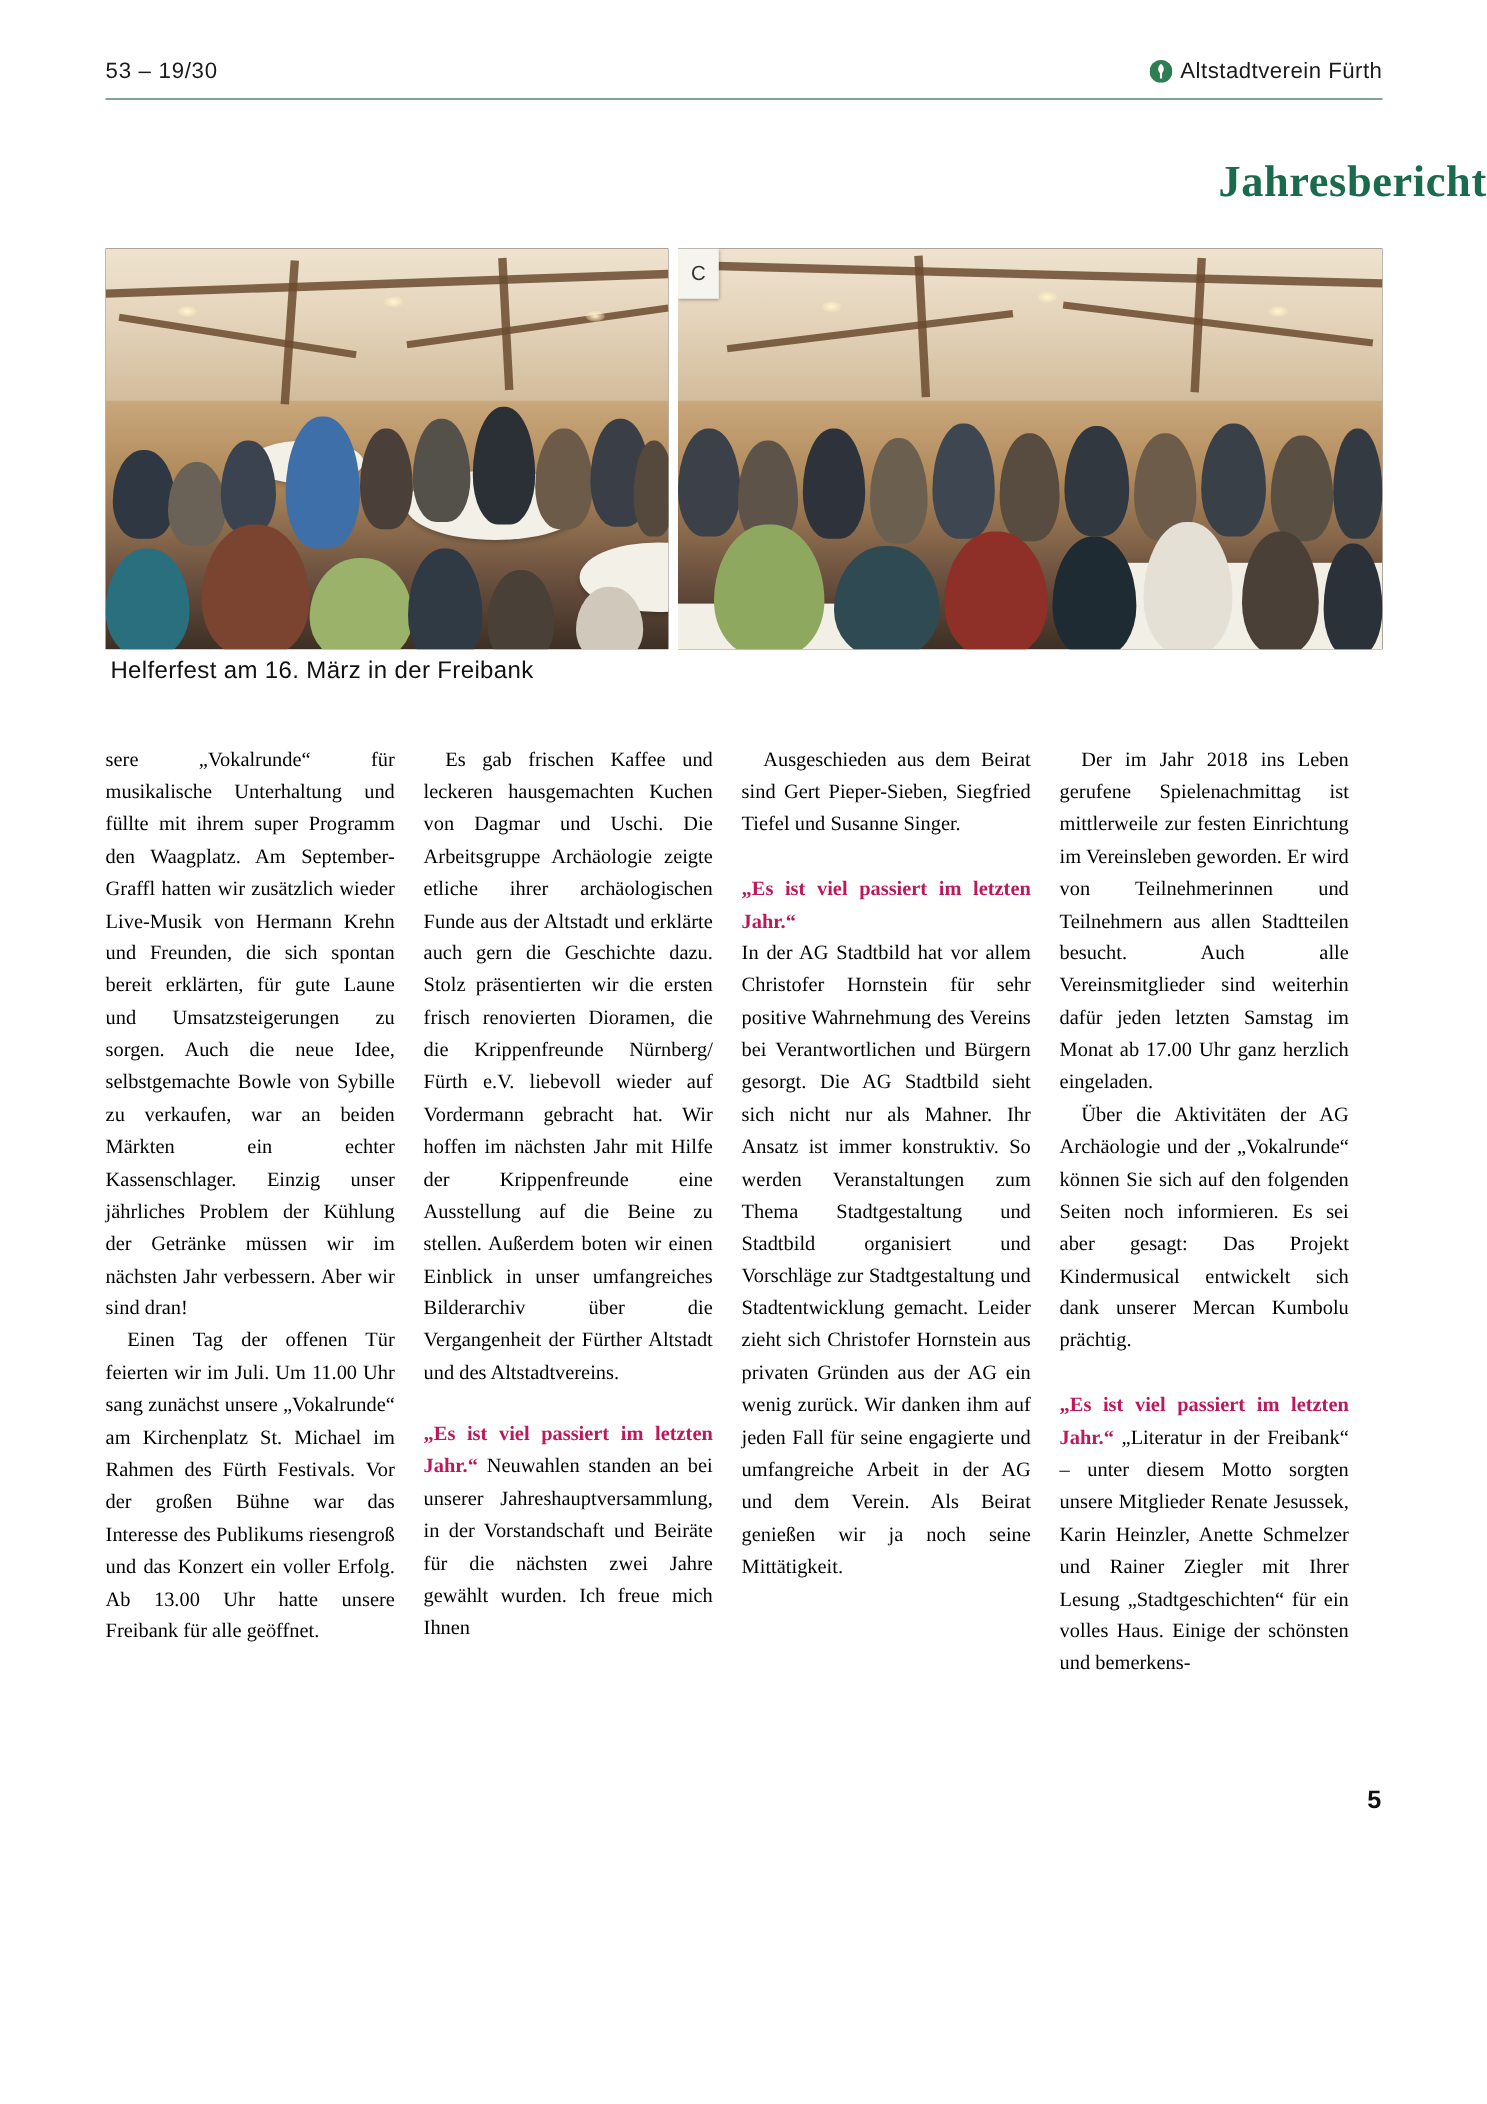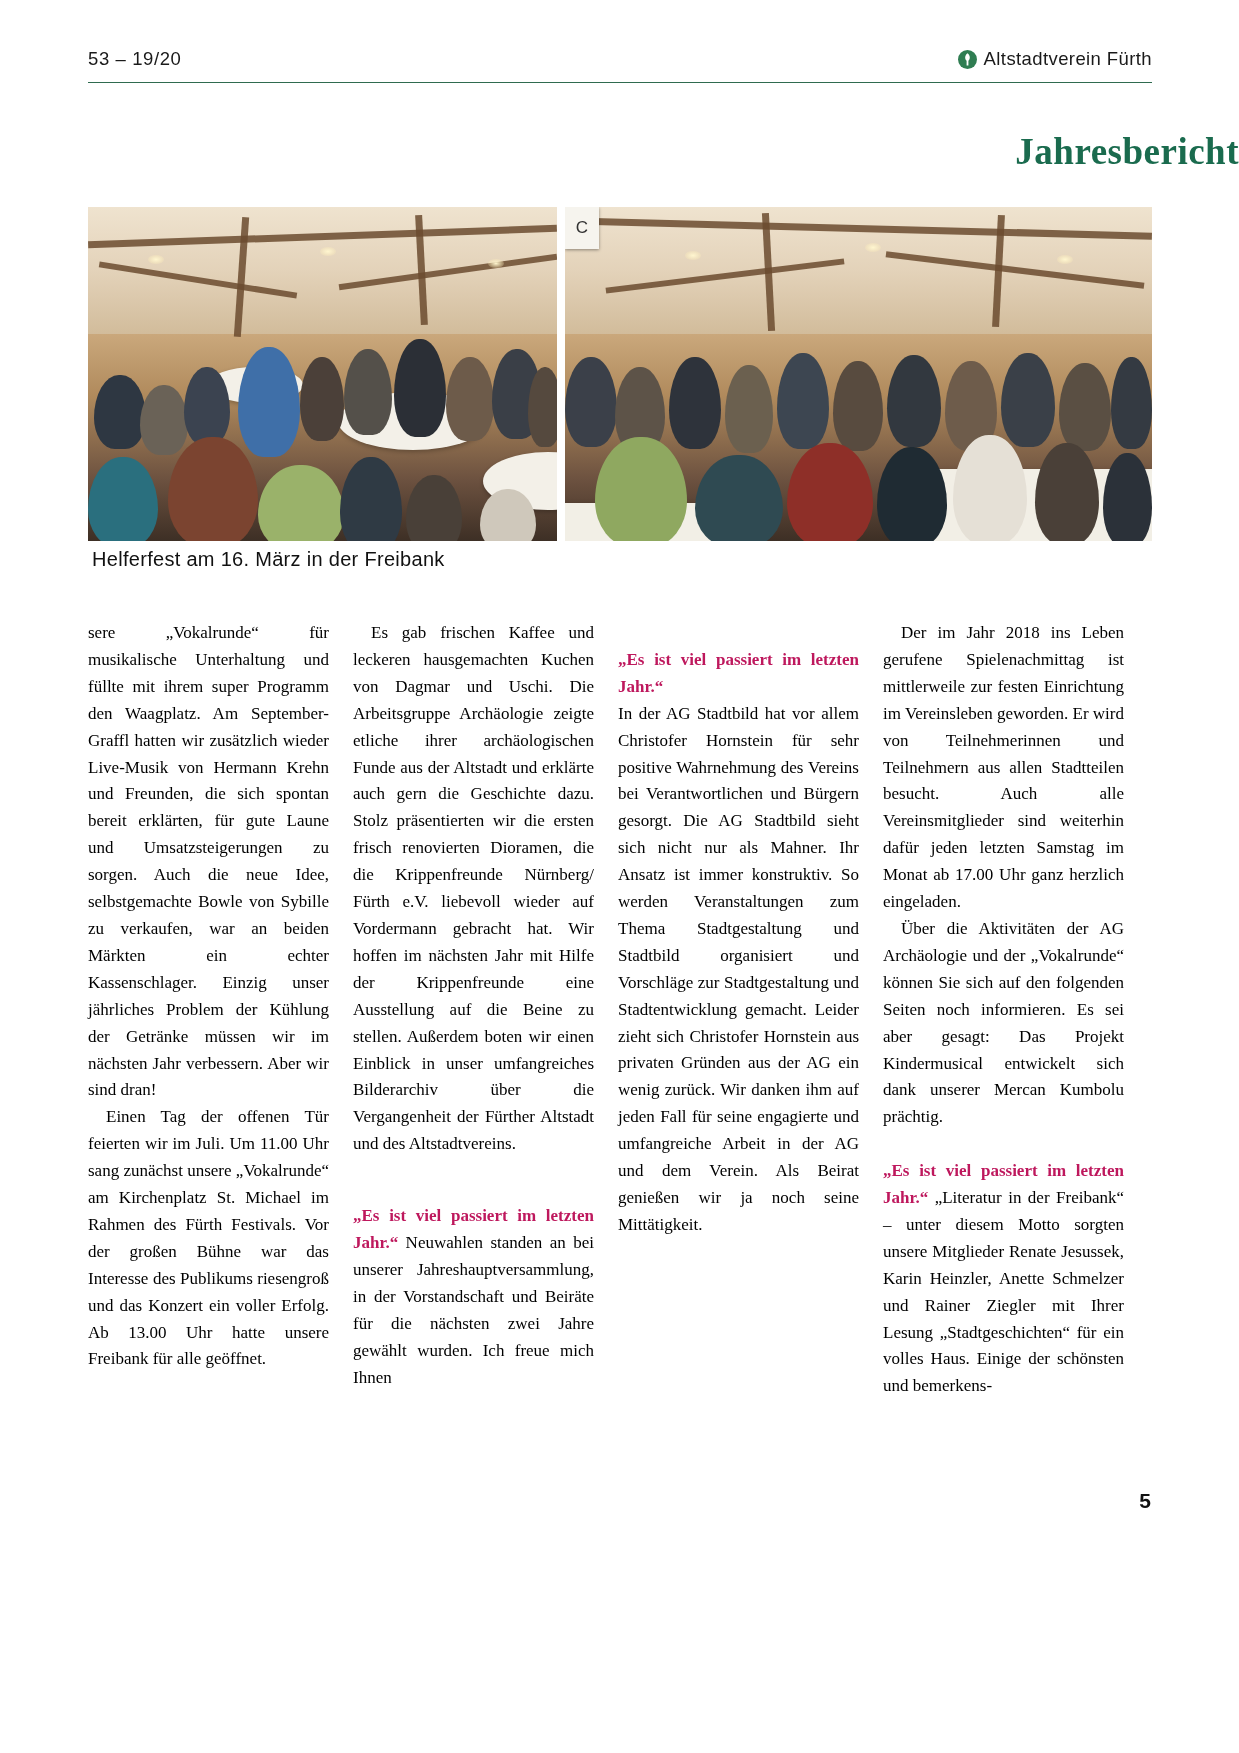--- a/index.html
+++ b/index.html
@@ -206,21 +206,21 @@
     font-size: 21px;
     color: #111;
   }
 </style>
 </head>
 <body>
 
 <div class="page">
 
   <div class="header">
-    <div class="header-left">53 – 19/20</div>
+    <div class="header-left">53 – 19/30</div>
     <div class="header-right">
       <span class="logo-mark">
         <svg width="19" height="19" viewBox="0 0 19 19" xmlns="http://www.w3.org/2000/svg">
           <circle cx="9.5" cy="9.5" r="9.5" fill="#2f7d52"></circle>
           <path d="M9.5 3.2 C12.2 5.2 12.6 8.8 10.4 10.8 L10.4 15.4 L8.6 15.4 L8.6 10.8 C6.4 8.8 6.8 5.2 9.5 3.2 Z" fill="#ffffff"></path>
         </svg>
       </span>
       <span>Altstadtverein Fürth</span>
     </div>
   </div>
@@ -310,26 +310,27 @@
 
   <div class="columns">
 
     <div class="col">
       <p>sere „Vokalrunde“ für musikalische Unterhaltung und füllte mit ihrem super Programm den Waagplatz. Am September-Graffl hatten wir zusätzlich wieder Live-Musik von Hermann Krehn und Freunden, die sich spontan bereit erklärten, für gute Laune und Umsatzsteigerungen zu sorgen. Auch die neue Idee, selbstgemachte Bowle von Sybille zu verkaufen, war an beiden Märkten ein echter Kassenschlager. Einzig unser jährliches Problem der Kühlung der Getränke müssen wir im nächsten Jahr verbessern. Aber wir sind dran!</p>
       <p class="indent">Einen Tag der offenen Tür feierten wir im Juli. Um 11.00 Uhr sang zunächst unsere „Vokalrunde“ am Kirchenplatz St. Michael im Rahmen des Fürth Festivals. Vor der großen Bühne war das Interesse des Publikums riesengroß und das Konzert ein voller Erfolg. Ab 13.00 Uhr hatte unsere Freibank für alle geöffnet.</p>
     </div>
 
     <div class="col">
       <p class="indent">Es gab frischen Kaffee und leckeren hausgemachten Kuchen von Dagmar und Uschi. Die Arbeitsgruppe Archäologie zeigte etliche ihrer archäologischen Funde aus der Altstadt und erklärte auch gern die Geschichte dazu. Stolz präsentierten wir die ersten frisch renovierten Dioramen, die die Krippenfreunde Nürnberg/ Fürth e.V. liebevoll wieder auf Vordermann gebracht hat. Wir hoffen im nächsten Jahr mit Hilfe der Krippenfreunde eine Ausstellung auf die Beine zu stellen. Außerdem boten wir einen Einblick in unser umfangreiches Bilderarchiv über die Vergangenheit der Fürther Altstadt und des Altstadtvereins.</p>
-      <p style="margin-top:45px;">
+      <p style="margin-top:24px;">
         <span class="subhead">„Es ist viel passiert im letzten Jahr.“</span><span class="run-in"> Neuwahlen standen an bei unserer Jahreshauptversammlung, in der Vorstandschaft und Beiräte für die nächsten zwei Jahre gewählt wurden. Ich freue mich Ihnen</span>
       </p>
     </div>
 
     <div class="col">
+      <p class="indent">Ausgeschieden aus dem Beirat sind Gert Pieper-Sieben, Siegfried Tiefel und Susanne Singer.</p>
       <p class="subhead" style="margin-top:26.9px;">„Es ist viel passiert im letzten Jahr.“</p>
       <p>In der AG Stadtbild hat vor allem Christofer Hornstein für sehr positive Wahrnehmung des Vereins bei Verantwortlichen und Bürgern gesorgt. Die AG Stadtbild sieht sich nicht nur als Mahner. Ihr Ansatz ist immer konstruktiv. So werden Veranstaltungen zum Thema Stadtgestaltung und Stadtbild organisiert und Vorschläge zur Stadtgestaltung und Stadtentwicklung gemacht. Leider zieht sich Christofer Hornstein aus privaten Gründen aus der AG ein wenig zurück. Wir danken ihm auf jeden Fall für seine engagierte und umfangreiche Arbeit in der AG und dem Verein. Als Beirat genießen wir ja noch seine Mittätigkeit.</p>
     </div>
 
     <div class="col">
       <p class="indent">Der im Jahr 2018 ins Leben gerufene Spielenachmittag ist mittlerweile zur festen Einrichtung im Vereinsleben geworden. Er wird von Teilnehmerinnen und Teilnehmern aus allen Stadtteilen besucht. Auch alle Vereinsmitglieder sind weiterhin dafür jeden letzten Samstag im Monat ab 17.00 Uhr ganz herzlich eingeladen.</p>
       <p class="indent">Über die Aktivitäten der AG Archäologie und der „Vokalrunde“ können Sie sich auf den folgenden Seiten noch informieren. Es sei aber gesagt: Das Projekt Kindermusical entwickelt sich dank unserer Mercan Kumbolu prächtig.</p>
       <p style="margin-top:26.9px;">
         <span class="subhead">„Es ist viel passiert im letzten Jahr.“</span><span class="run-in"> „Literatur in der Freibank“ – unter diesem Motto sorgten unsere Mitglieder Renate Jesussek, Karin Heinzler, Anette Schmelzer und Rainer Ziegler mit Ihrer Lesung „Stadtgeschichten“ für ein volles Haus. Einige der schönsten und bemerkens-</span>
       </p>

